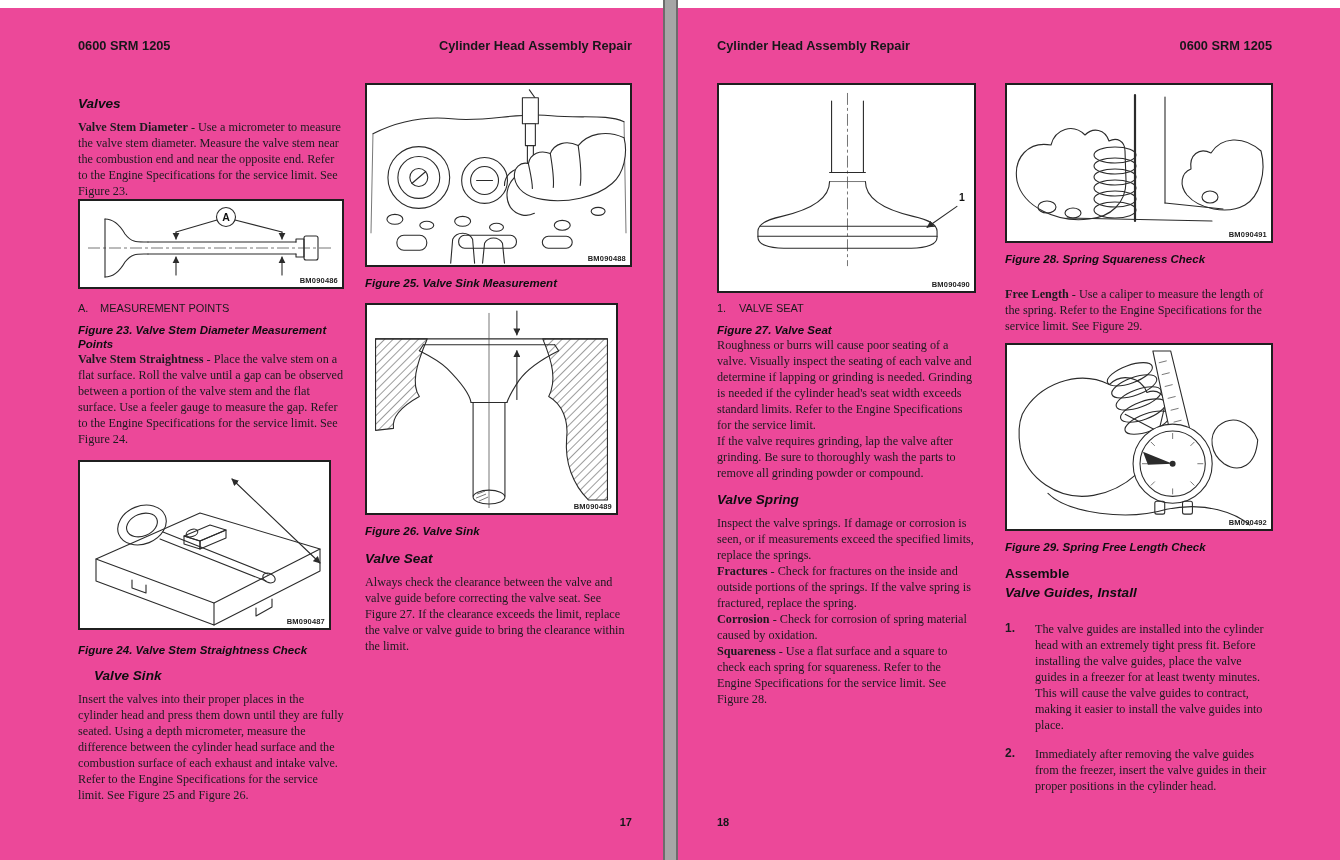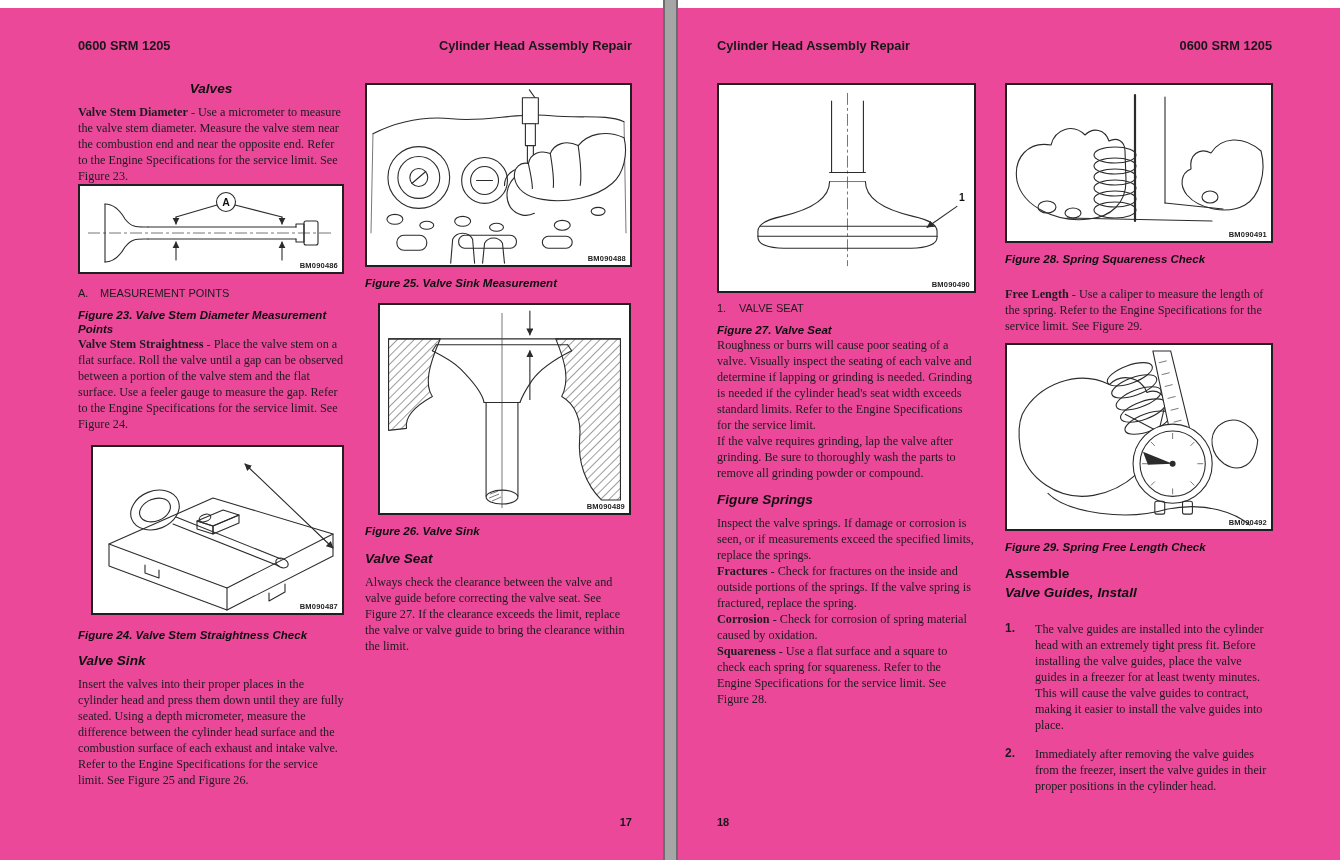--- a/index.html
+++ b/index.html
@@ -32,27 +32,27 @@
   .fig-code{position:absolute;right:4px;bottom:2px;font-family:"Liberation Sans",sans-serif;
             font-weight:bold;font-size:7.5px;color:#222;letter-spacing:.2px;}
   .fig-caption{font-family:"Liberation Sans","DejaVu Sans",sans-serif;font-weight:bold;font-style:italic;
                font-size:11.5px;line-height:14px;color:#0e0e10;}
   .fig-legend{font-family:"Liberation Sans","DejaVu Sans",sans-serif;font-size:11px;color:#1a1a1d;display:flex;}
   .fig-legend .lnum{width:22px;flex:none;}
   .step{display:flex;margin:0 0 13px 0;}
   .step-num{width:30px;flex:none;font-family:"Liberation Sans",sans-serif;font-weight:bold;font-size:12px;}
   .step-text{font-size:12.2px;line-height:16px;}
   
-  .m-h-valves{margin:7px 0 8px;text-align:center;}
+  .m-h-valves{margin:22px 0 8px;}
   .m-p-diam{margin:0 0 12px;}
   .m-legend{margin:13px 0 0;}
   .m-cap9{margin:9px 0 0;}
   .m-p13{margin:13px 0 0;}
-  .m-fig13{margin:13px 13px 0;}
-  .m-h-sink{margin:11px 0 8px;}
+  .m-fig13{margin:13px 0 0;}
+  .m-h-sink{margin:11px 16px 8px;}
   .m-fig9{margin-top:9px;}
   .m-h-seat{margin:13px 0 8px;}
   .m-p11{margin:11px 0 0;}
   .m-h-springs{margin:11px 0 8px;}
   .m-pb11{margin:0 0 11px;}
   .m-h-assemble{margin:12px 0 4px;}
   .m-h-guides{margin:0 0 21px;}
   
   svg .ln{stroke:#2b2b2b;stroke-width:1.1;fill:none;stroke-linecap:round;stroke-linejoin:round;}
   svg .thin{stroke:#555;stroke-width:.8;fill:none;}
@@ -247,21 +247,21 @@
       <div class="fig-legend m-cap9">
         <span class="lnum">1.</span>
         <span>VALVE SEAT</span>
       </div>
 
       <div class="fig-caption m-cap9">Figure 27. Valve Seat</div>
 
       <p class="body m-p13">Roughness or burrs will cause poor seating of a valve. Visually inspect the seating of each valve and determine if lapping or grinding is needed. Grinding is needed if the cylinder head's seat width exceeds standard limits. Refer to the Engine Specifications for the service limit.</p>
       <p class="body m-p11">If the valve requires grinding, lap the valve after grinding. Be sure to thoroughly wash the parts to remove all grinding powder or compound.</p>
 
-      <div class="h-sec m-h-springs">Figure Springs</div>
+      <div class="h-sec m-h-springs">Valve Spring</div>
 
       <p class="body m-pb11">Inspect the valve springs. If damage or corrosion is seen, or if measurements exceed the specified limits, replace the springs.</p>
 
       <p class="body m-pb11">
         <b class="lead">Fractures</b>
         <span>- Check for fractures on the inside and outside portions of the springs. If the valve spring is fractured, replace the spring.</span>
       </p>
 
       <p class="body m-pb11">
         <b class="lead">Corrosion</b>

